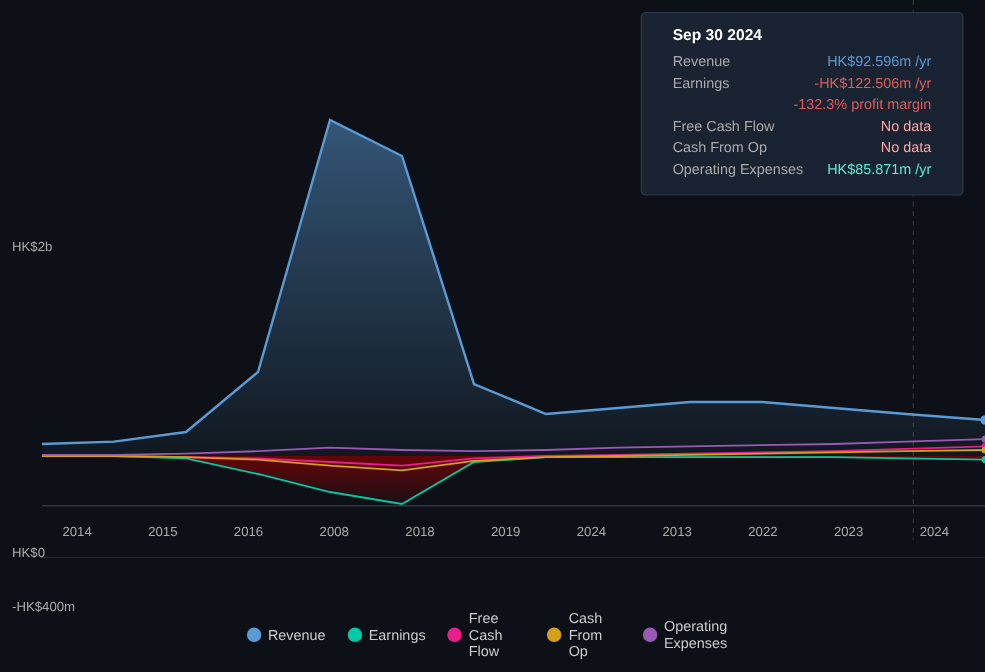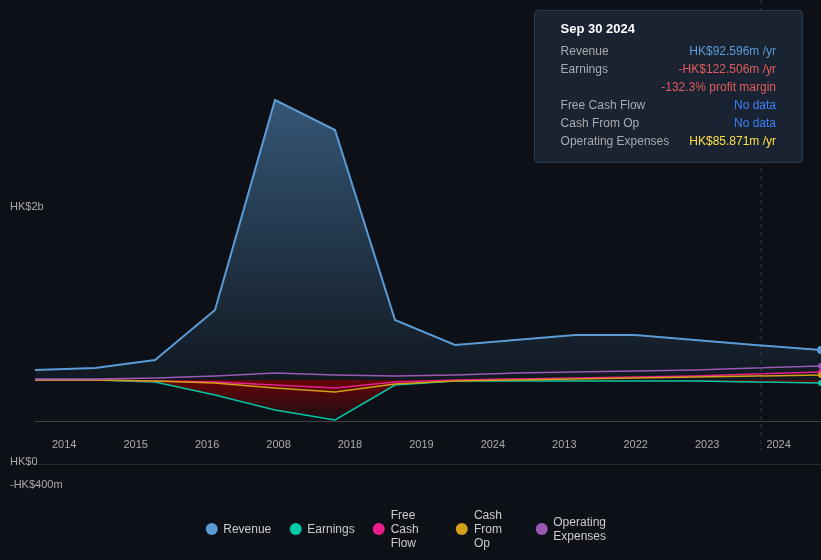--- a/index.html
+++ b/index.html
@@ -31,21 +31,21 @@
 
     .y-label-top {
       top: 158px;
     }
 
     .y-label-zero {
       top: 413px;
     }
 
     .y-label-neg {
-      top: 436px;
+      top: 458px;
     }
 
     .x-labels {
       position: absolute;
       bottom: 60px;
       left: 0;
       width: 821px;
       display: flex;
       justify-content: space-between;
       padding: 0 30px 0 52px;
@@ -103,22 +103,22 @@
       white-space: nowrap;
     }
 
     .tooltip-value {
       white-space: nowrap;
       text-align: center;
     }
 
     .val-blue { color: #5b9bd5; }
     .val-red { color: #e05c5c; }
-    .val-nodata { color: #3b82f6; }
-    .val-purple { color: #fde047; }
+    .val-nodata { color: #fca5a5; }
+    .val-purple { color: #5eead4; }
 
     .profit-margin-row {
       display: flex;
       justify-content: flex-end;
       margin-bottom: 4px;
     }
 
     .legend {
       position: absolute;
       bottom: 10px;

